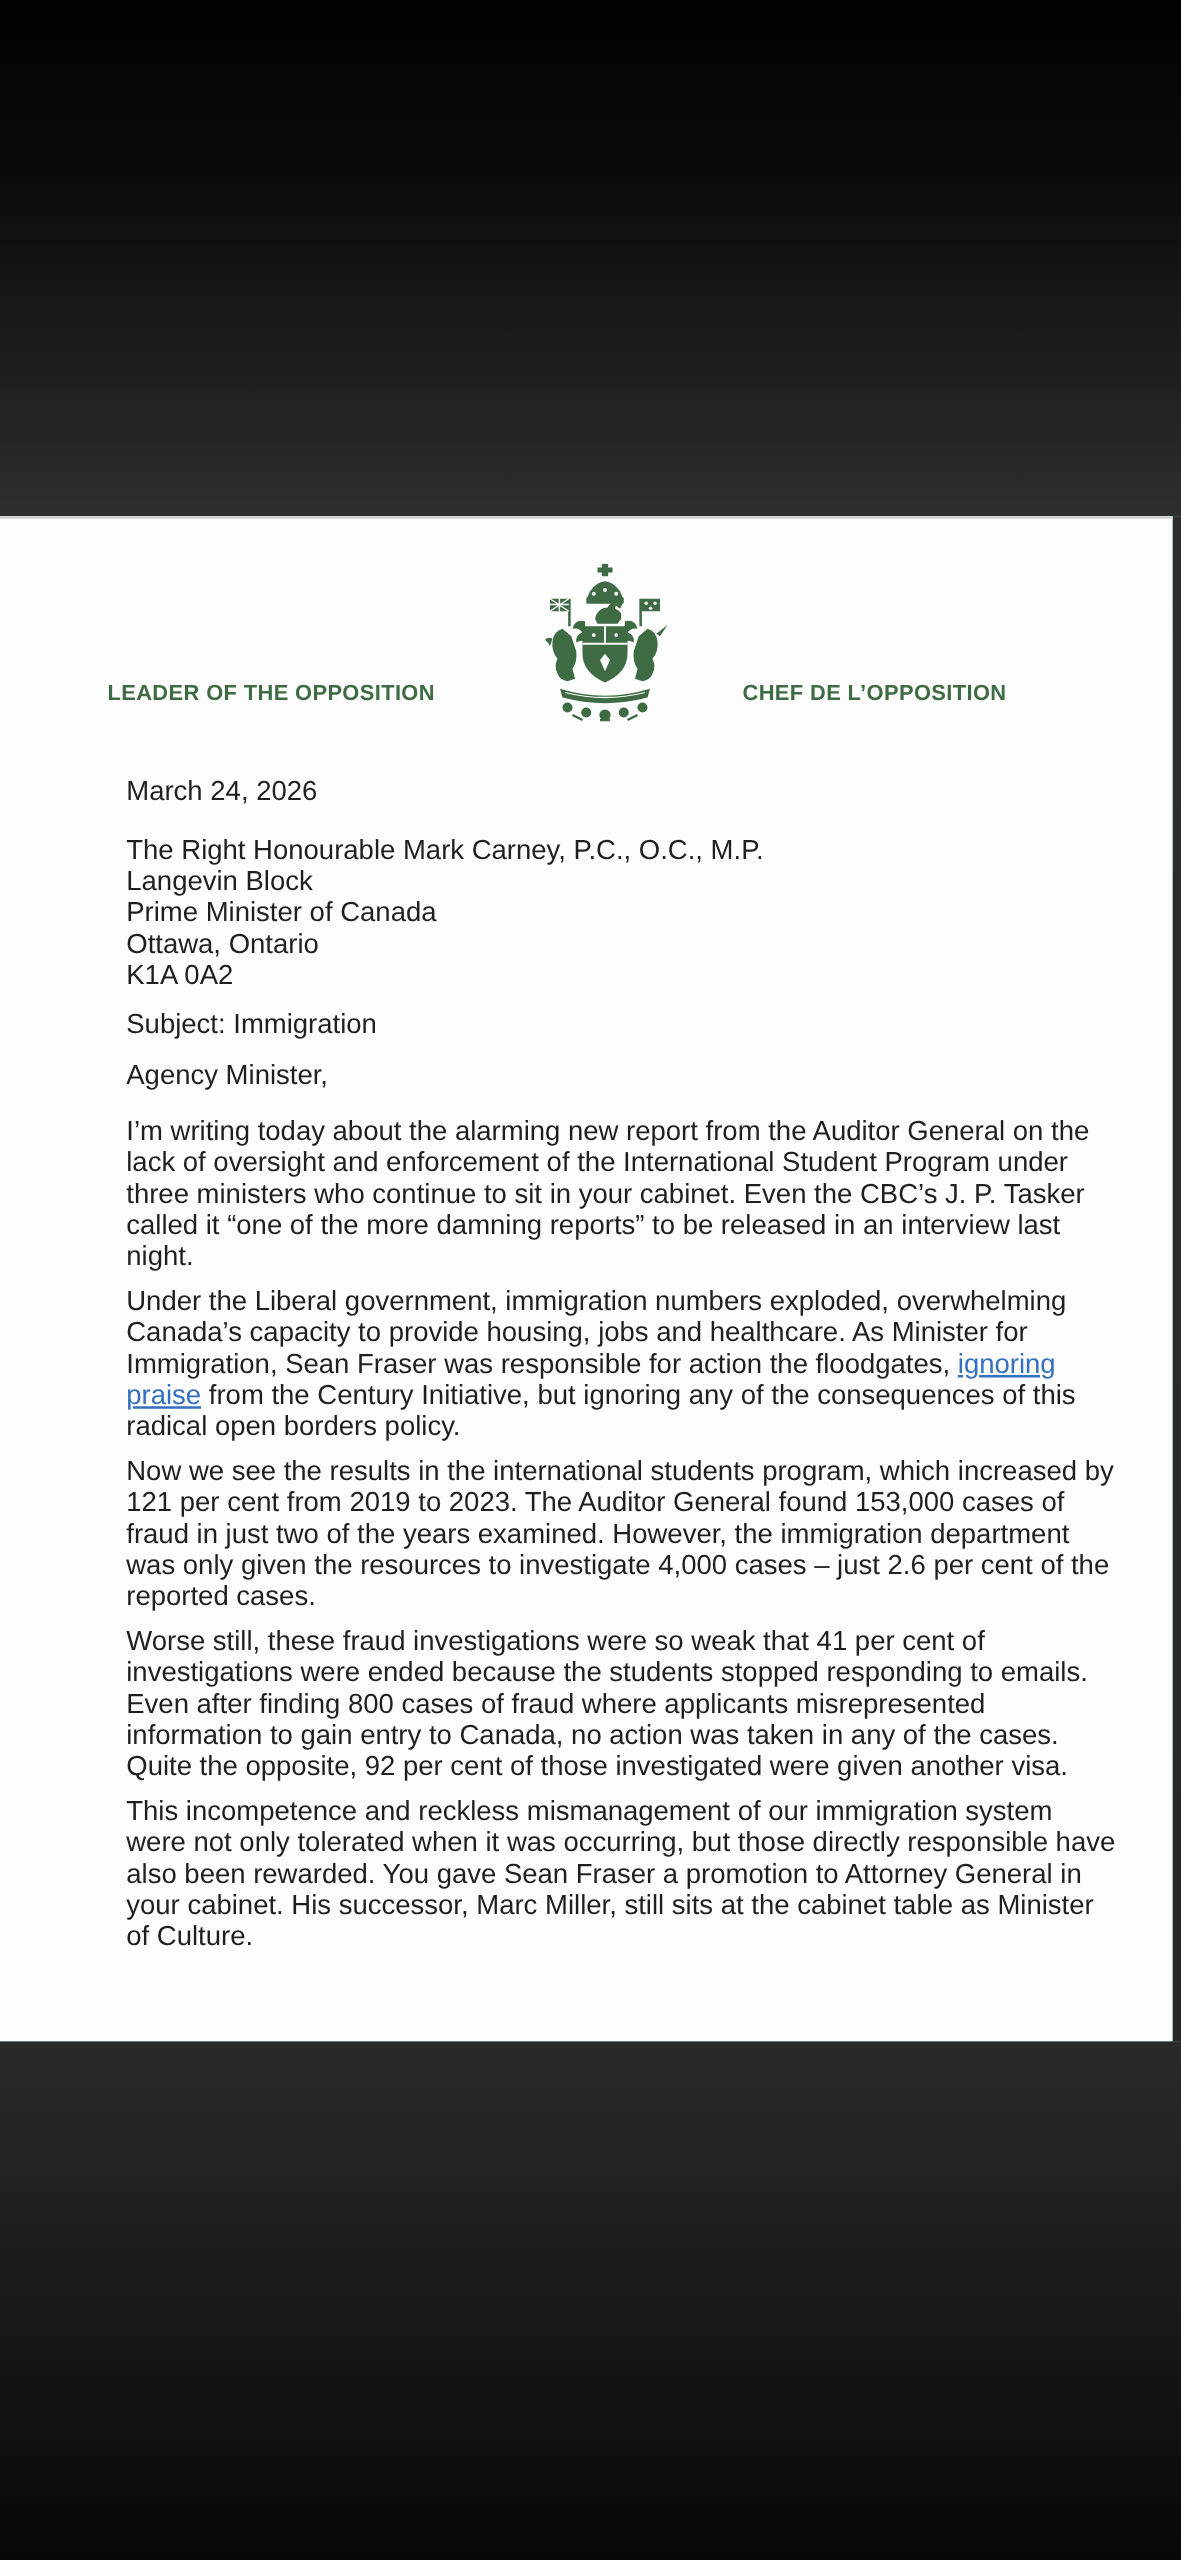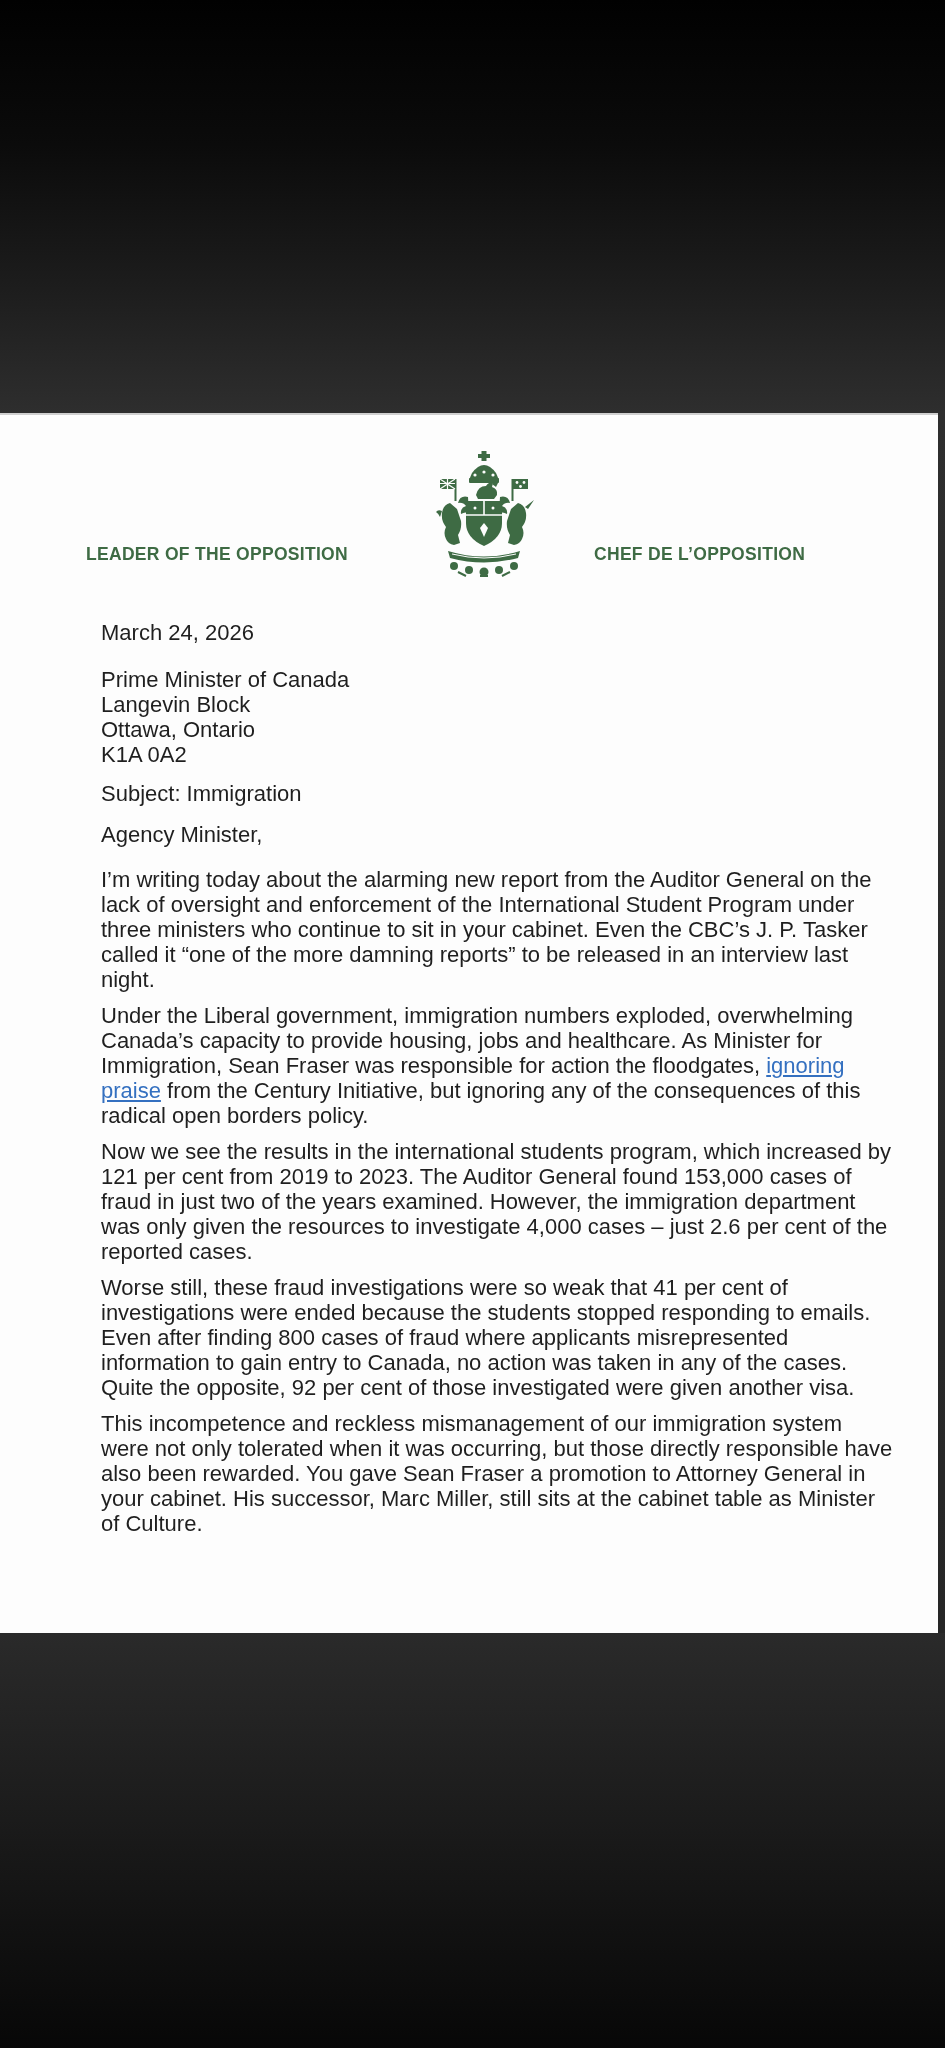--- a/index.html
+++ b/index.html
@@ -108,22 +108,23 @@
       </svg>
     </div>
 
     <div class="title-green title-right">CHEF DE L’OPPOSITION</div>
 
     <div class="letter-body">
 
       <div class="block-date">March 24, 2026</div>
 
       <div class="block-address">
+        <div>The Right Honourable Mark Carney, P.C., O.C., M.P.</div>
+        <div>Langevin Block</div>
         <div>Prime Minister of Canada</div>
-        <div>Langevin Block</div>
         <div>Ottawa, Ontario</div>
         <div>K1A 0A2</div>
       </div>
 
       <div class="block-subject">Subject: Immigration</div>
 
       <div class="block-salutation">Agency Minister,</div>
 
       <p>I’m writing today about the alarming new report from the Auditor General on the lack of oversight and enforcement of the International Student Program under three ministers who continue to sit in your cabinet. Even the CBC’s J. P. Tasker called it “one of the more damning reports” to be released in an interview last night.</p>
 

